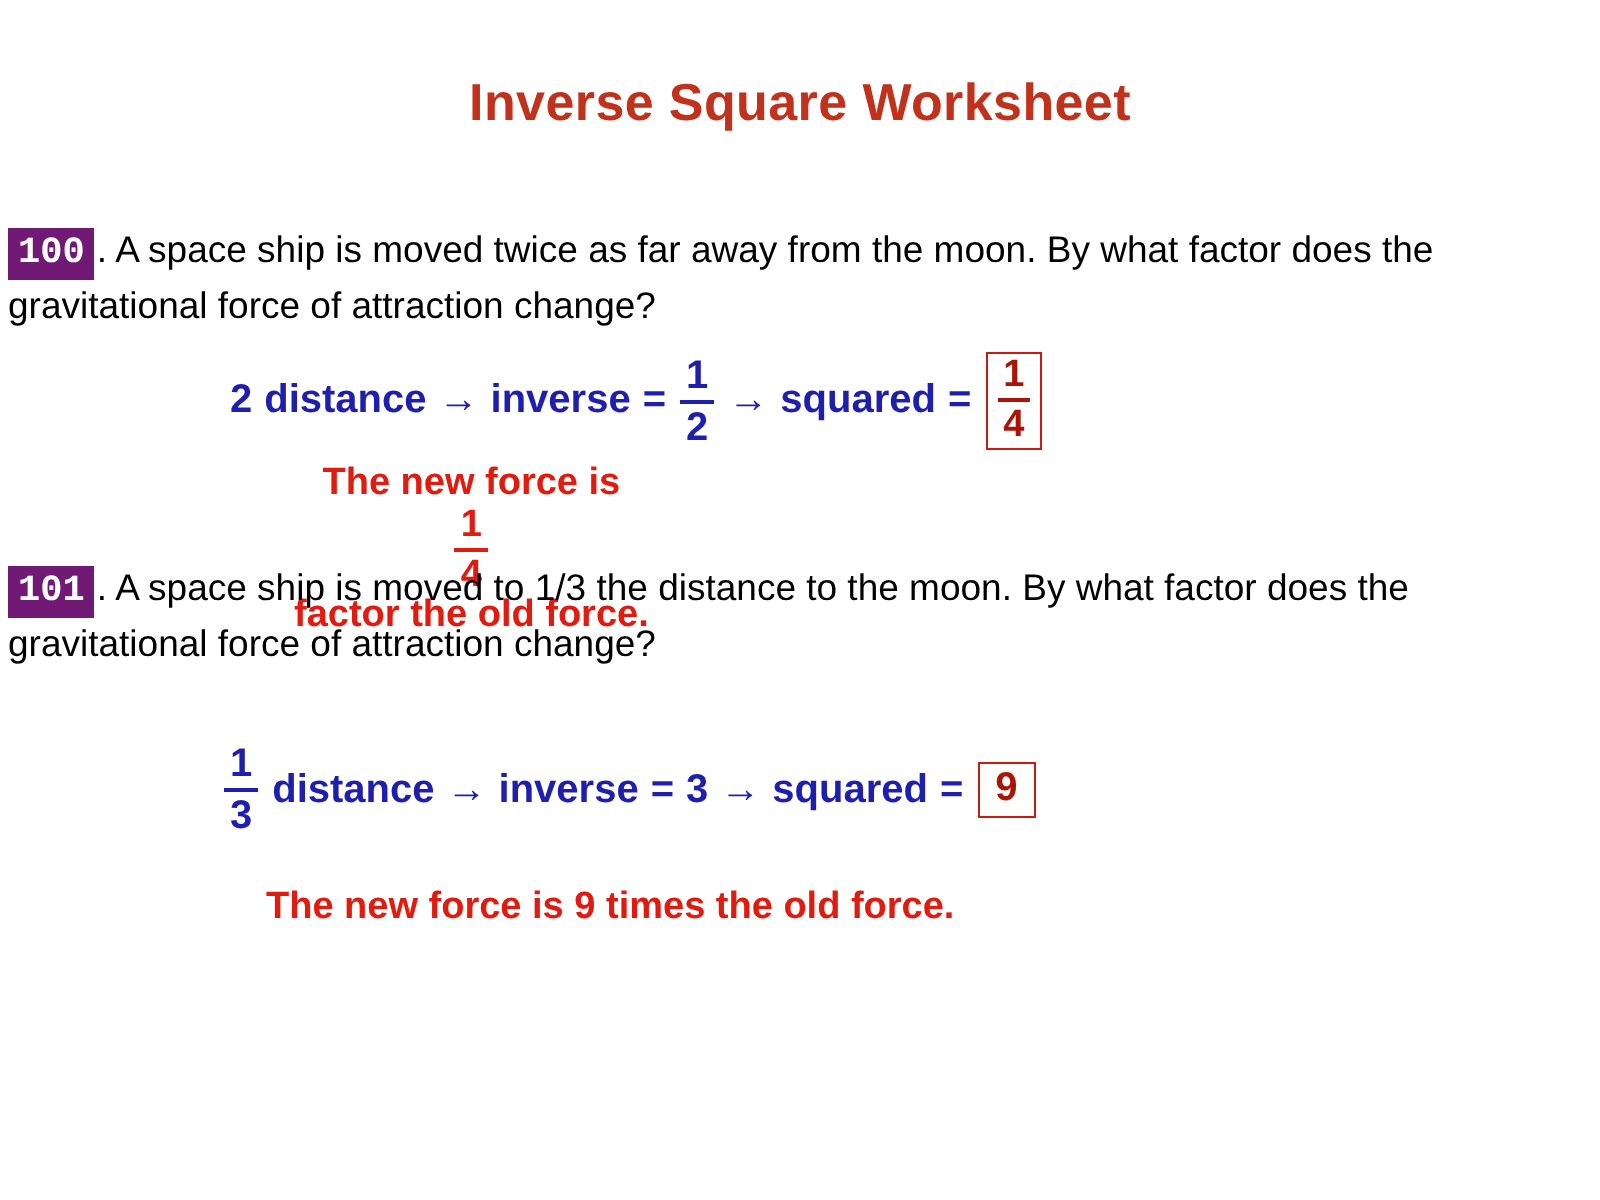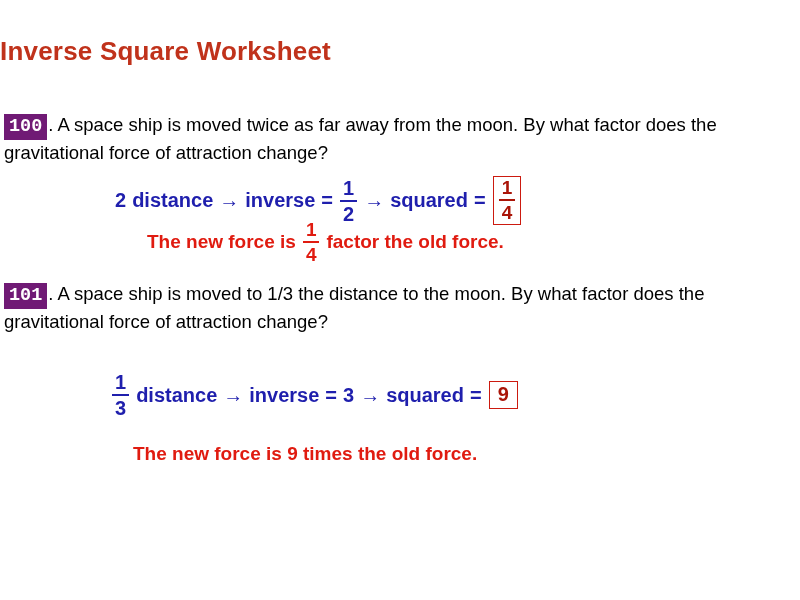--- a/index.html
+++ b/index.html
@@ -21,20 +21,21 @@
     height: 600px;
     background: #ffffff;
   }
 
   
   .title {
     position: absolute;
     top: 36px;
     left: 0;
     width: 800px;
+    text-align: center;
     color: #c0321b;
     font-size: 26px;
     font-weight: bold;
     letter-spacing: 0.2px;
     white-space: nowrap;
   }
 
   
   .question {
     position: absolute;
@@ -85,21 +86,21 @@
   
   .ans {
     position: absolute;
     color: #e01b10;
     font-size: 19px;
     font-weight: bold;
     white-space: nowrap;
     display: flex;
     align-items: center;
   }
-  .ans1 { top: 220px; left: 144px; }
+  .ans1 { top: 231px; left: 144px; flex-direction: column; }
   .ans2 { top: 443px; left: 130px; }
   .ans span.tok { display: inline-block; padding: 0 3px; }
 
   
   .frac {
     display: inline-flex;
     flex-direction: column;
     align-items: center;
     justify-content: center;
     vertical-align: middle;

